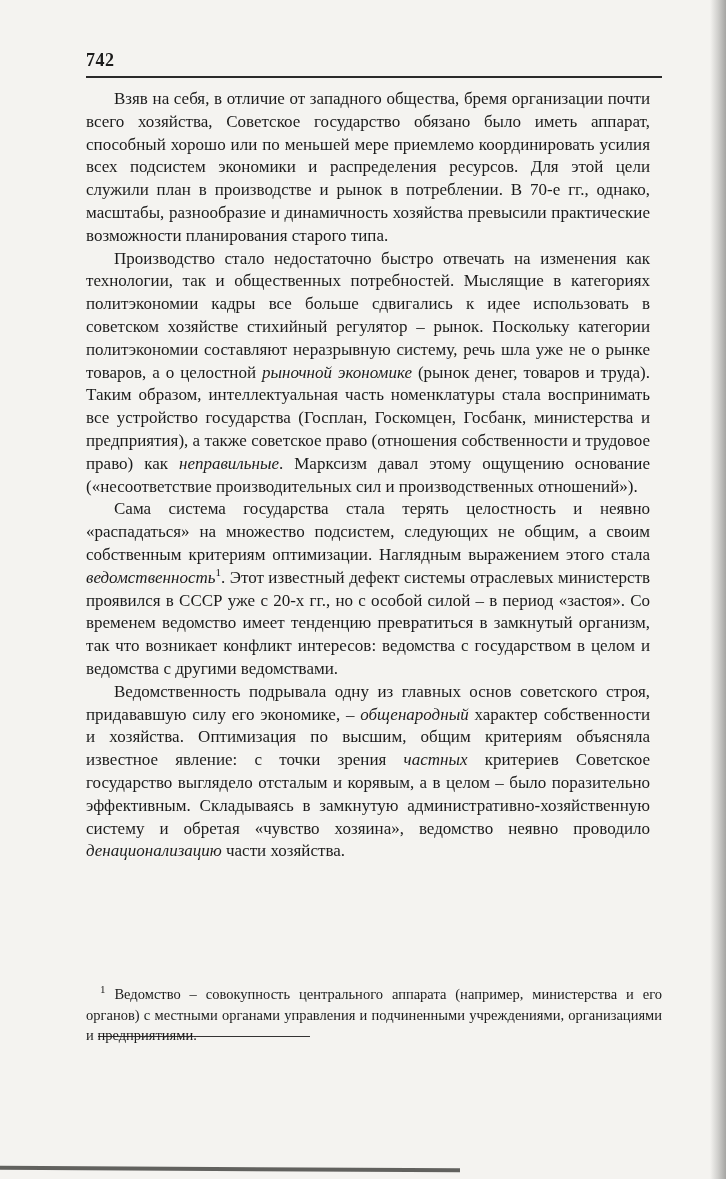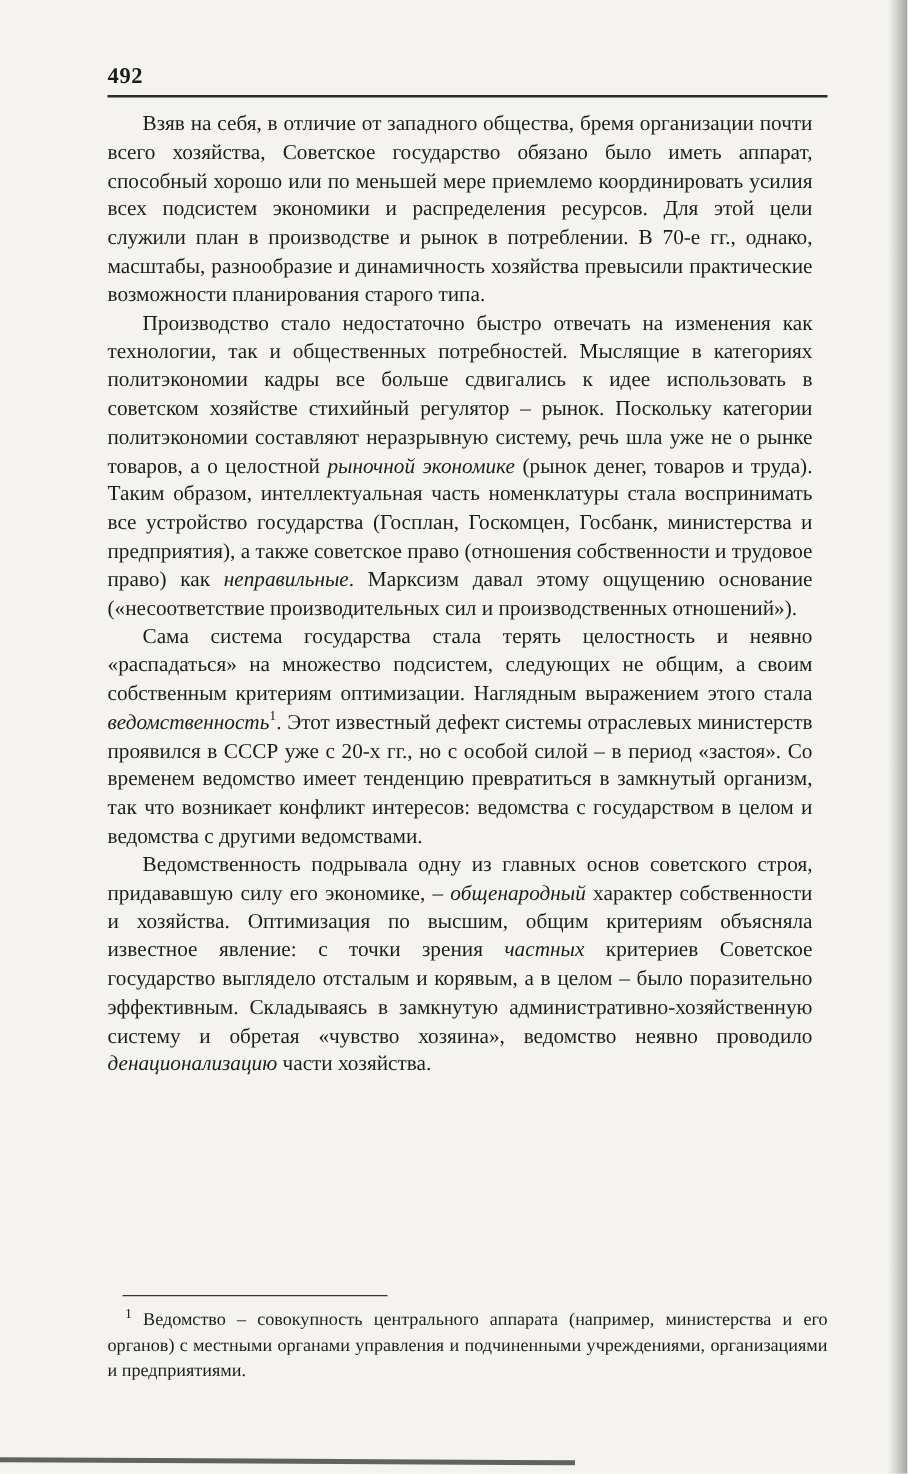--- a/index.html
+++ b/index.html
@@ -48,21 +48,21 @@
   .footnote-sep {
     position: absolute;
     left: 98px; top: 1036px;
     width: 212px;
     border: none;
     border-top: 1.5px solid #333;
     height: 0;
   }
   .footnote {
     position: absolute;
-    top: 1046px; left: 86px; right: 64px;
+    top: 984px; left: 86px; right: 64px;
     text-align: justify;
     font-size: 14.5px;
     line-height: 20.5px;
     text-indent: 14px;
   }
   .right-edge {
     position: absolute;
     top: 0; right: 0;
     width: 16px; height: 100%;
     background: linear-gradient(to right,
@@ -80,21 +80,21 @@
     transform: rotate(0.3deg);
     pointer-events: none;
   }
 </style>
 </head>
 <body>
 
 <div class="page" style="background: rgb(244, 243, 240); color: rgb(27, 27, 27);">
 
   <div class="header">
-    <span class="page-number">492</span>
+    <span class="page-number">742</span>
     <div class="header-rule"></div>
   </div>
 
   <div class="body-text">
       <p><span>Взяв на себя, в отличие от западного общества, бремя организации почти всего хозяйства, Советское государство обязано было иметь аппарат, способный хорошо или по меньшей мере приемлемо координировать усилия всех подсистем экономики и распределения ресурсов. Для этой цели служили план в производстве и рынок в потреблении. В 70-е гг., однако, масштабы, разнообразие и динамичность хозяйства превысили практические возможности планирования старого типа.</span></p>
       <p><span>Производство стало недостаточно быстро отвечать на изменения как технологии, так и общественных потребностей. Мыслящие в категориях политэкономии кадры все больше сдвигались к идее использовать в советском хозяйстве стихийный регулятор – рынок. Поскольку категории политэкономии составляют неразрывную систему, речь шла уже не о рынке товаров, а о целостной </span><span class="bi">рыночной экономике</span><span> (рынок денег, товаров и труда). Таким образом, интеллектуальная часть номенклатуры стала воспринимать все устройство государства (Госплан, Госкомцен, Госбанк, министерства и предприятия), а также советское право (отношения собственности и трудовое право) как </span><span class="bi">неправильные</span><span>. Марксизм давал этому ощущению основание («несоответствие производительных сил и производственных отношений»).</span></p>
       <p><span>Сама система государства стала терять целостность и неявно «распадаться» на множество подсистем, следующих не общим, а своим собственным критериям оптимизации. Наглядным выражением этого стала </span><span class="bi">ведомственность</span><sup>1</sup><span>. Этот известный дефект системы отраслевых министерств проявился в СССР уже с 20-х гг., но с особой силой – в период «застоя». Со временем ведомство имеет тенденцию превратиться в замкнутый организм, так что возникает конфликт интересов: ведомства с государством в целом и ведомства с другими ведомствами.</span></p>
       <p><span>Ведомственность подрывала одну из главных основ советского строя, придававшую силу его экономике, – </span><span class="bi">общенародный</span><span> характер собственности и хозяйства. Оптимизация по высшим, общим критериям объясняла известное явление: с точки зрения </span><span class="bi">частных</span><span> критериев Советское государство выглядело отсталым и корявым, а в целом – было поразительно эффективным. Складываясь в замкнутую административно-хозяйственную систему и обретая «чувство хозяина», ведомство неявно проводило </span><span class="bi">денационализацию</span><span> части хозяйства.</span></p>
     </div>
 

